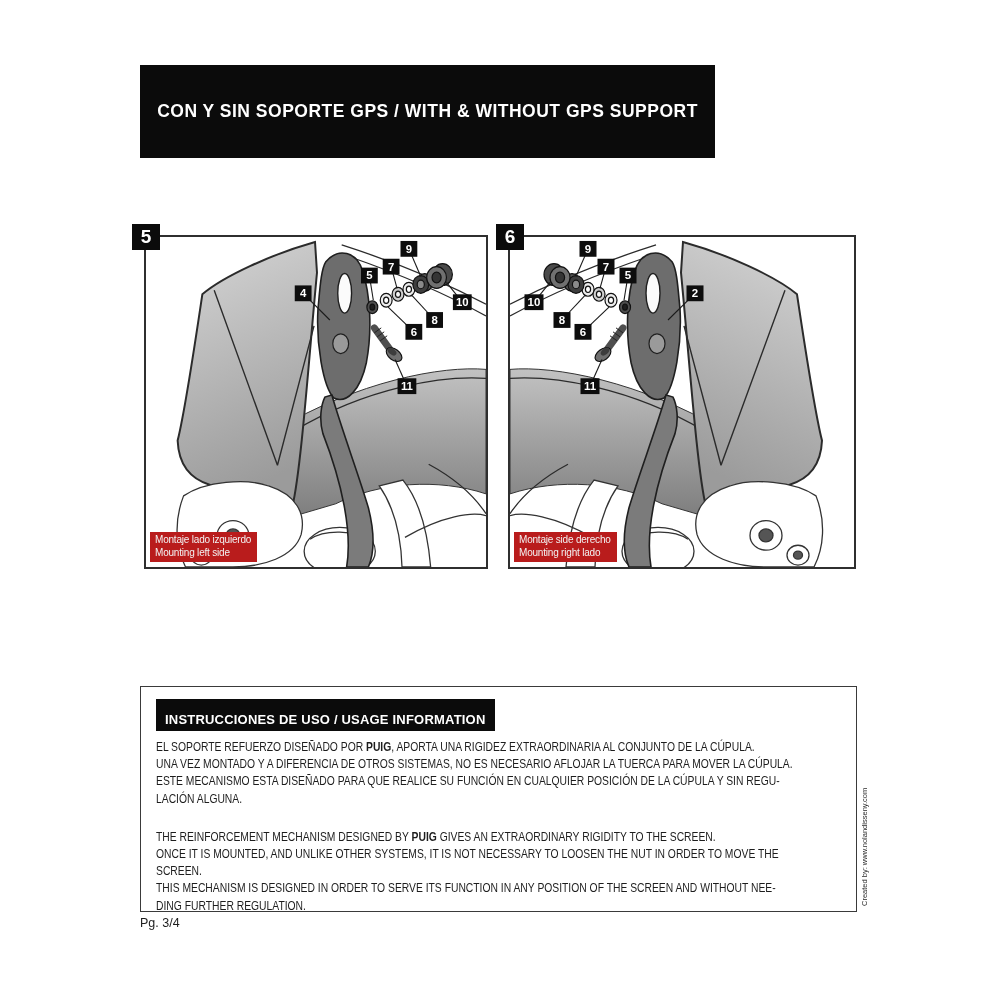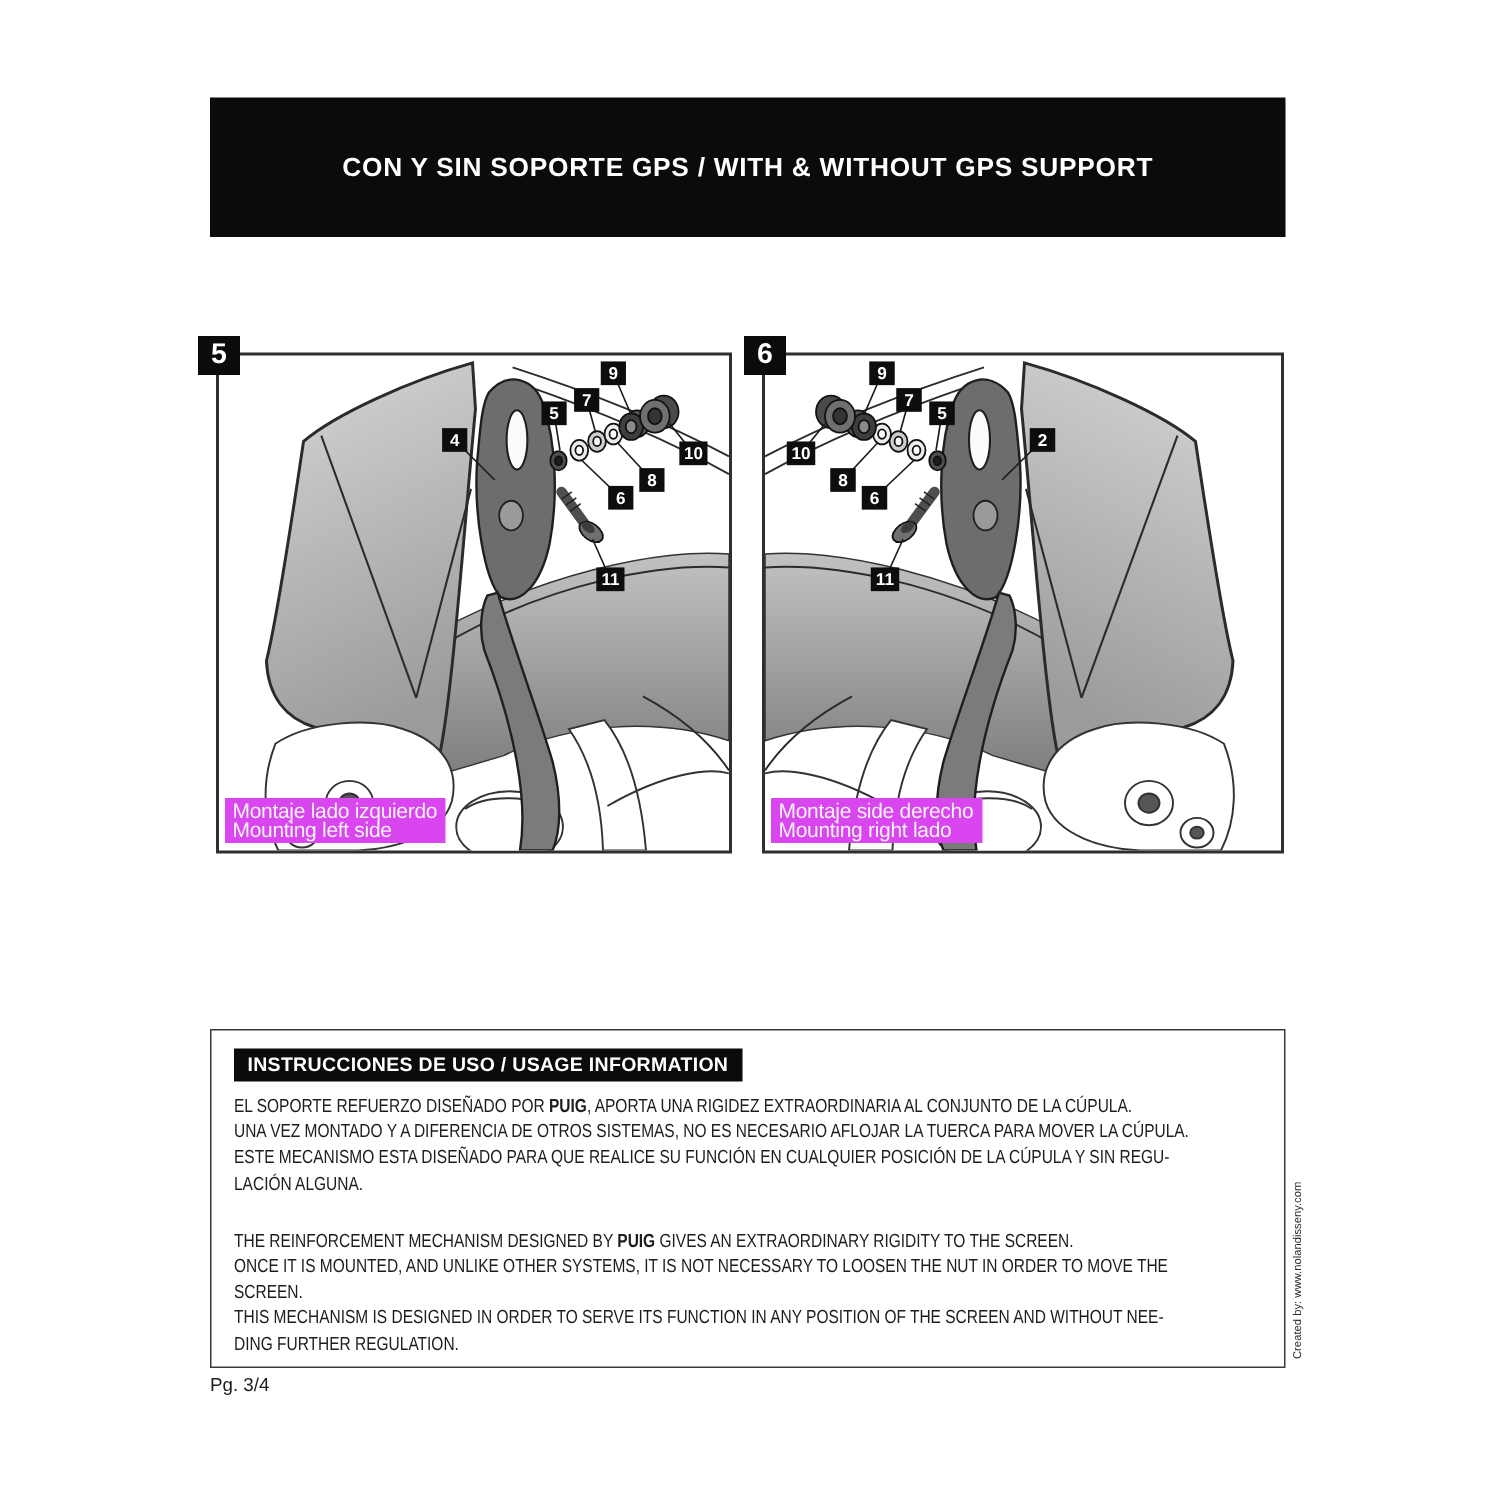--- a/index.html
+++ b/index.html
@@ -1,40 +1,40 @@
 <!DOCTYPE html>
 <html><head>
 <meta charset="utf-8">
 <style>
   * { margin:0; padding:0; box-sizing:border-box; }
   html,body { background:#ffffff; }
   .page { position:relative; width:1000px; height:1000px; background:#fff;
           font-family:"Liberation Sans", sans-serif; overflow:hidden; color:#1d1d1d; }
 
-  .banner { position:absolute; left:140px; top:65px; width:717px; height:93px;
+  .banner { position:absolute; left:140px; top:65px; width:575px; height:93px;
             background:#0b0b0b; display:flex; align-items:center; justify-content:center; }
   .banner h1 { color:#fff; font-size:17.5px; font-weight:bold; letter-spacing:.5px; white-space:nowrap; }
 
   .panel { position:absolute; border:2px solid #2f2f2f; background:#fff; }
   .panel.p5 { left:144px; top:235px; width:344px; height:334px; }
   .panel.p6 { left:508px; top:235px; width:348px; height:334px; }
   .panel svg.art { position:absolute; left:0; top:0; width:100%; height:100%; }
 
   .badge { position:absolute; left:-14px; top:-13px; width:28px; height:26px; background:#0b0b0b;
            color:#fff; font-weight:bold; font-size:19px; display:flex; align-items:center;
            justify-content:center; z-index:3; }
 
-  .caption { position:absolute; left:4px; bottom:5px; background:#d946ef; color:#f2f2f2;
-             font-size:14px; line-height:12.5px; padding:2px 6px 3px 5px; z-index:2;
+  .caption { position:absolute; left:4px; bottom:5px; background:#b91c1c; color:#f2f2f2;
+             font-size:10px; line-height:12.5px; padding:2px 6px 3px 5px; z-index:2;
              letter-spacing:-.2px; white-space:nowrap;margin-top:24px; }
 
   .instr { position:absolute; left:140px; top:686px; width:717px; height:226px;
            border:1.5px solid #3a3a3a; overflow:hidden; }
   .instr-header { display:inline-block; margin:12px 0 0 15px; background:#0b0b0b; color:#fff;
-                  font-weight:bold; font-size:13px; padding:3px 9px 4px; letter-spacing:.2px;
+                  font-weight:bold; font-size:13px; padding:13px 9px 4px; letter-spacing:.2px;
                   white-space:nowrap; }
   .instr p { margin-left:15px; width:850px; transform:scaleX(0.82); transform-origin:0 0;
              font-size:12.6px; line-height:17.2px; color:#1d1d1d; white-space:nowrap; }
   .instr p.es { margin-top:8px; }
   .instr p.en { margin-top:21px; }
 
   .credit { position:absolute; left:860px; top:906px; transform:rotate(-90deg);
             transform-origin:0 0; font-size:7.5px; color:#2a2a2a; white-space:nowrap; width:130px; }
 
   .pg { position:absolute; left:140px; top:916px; font-size:12.5px; color:#1d1d1d; }

